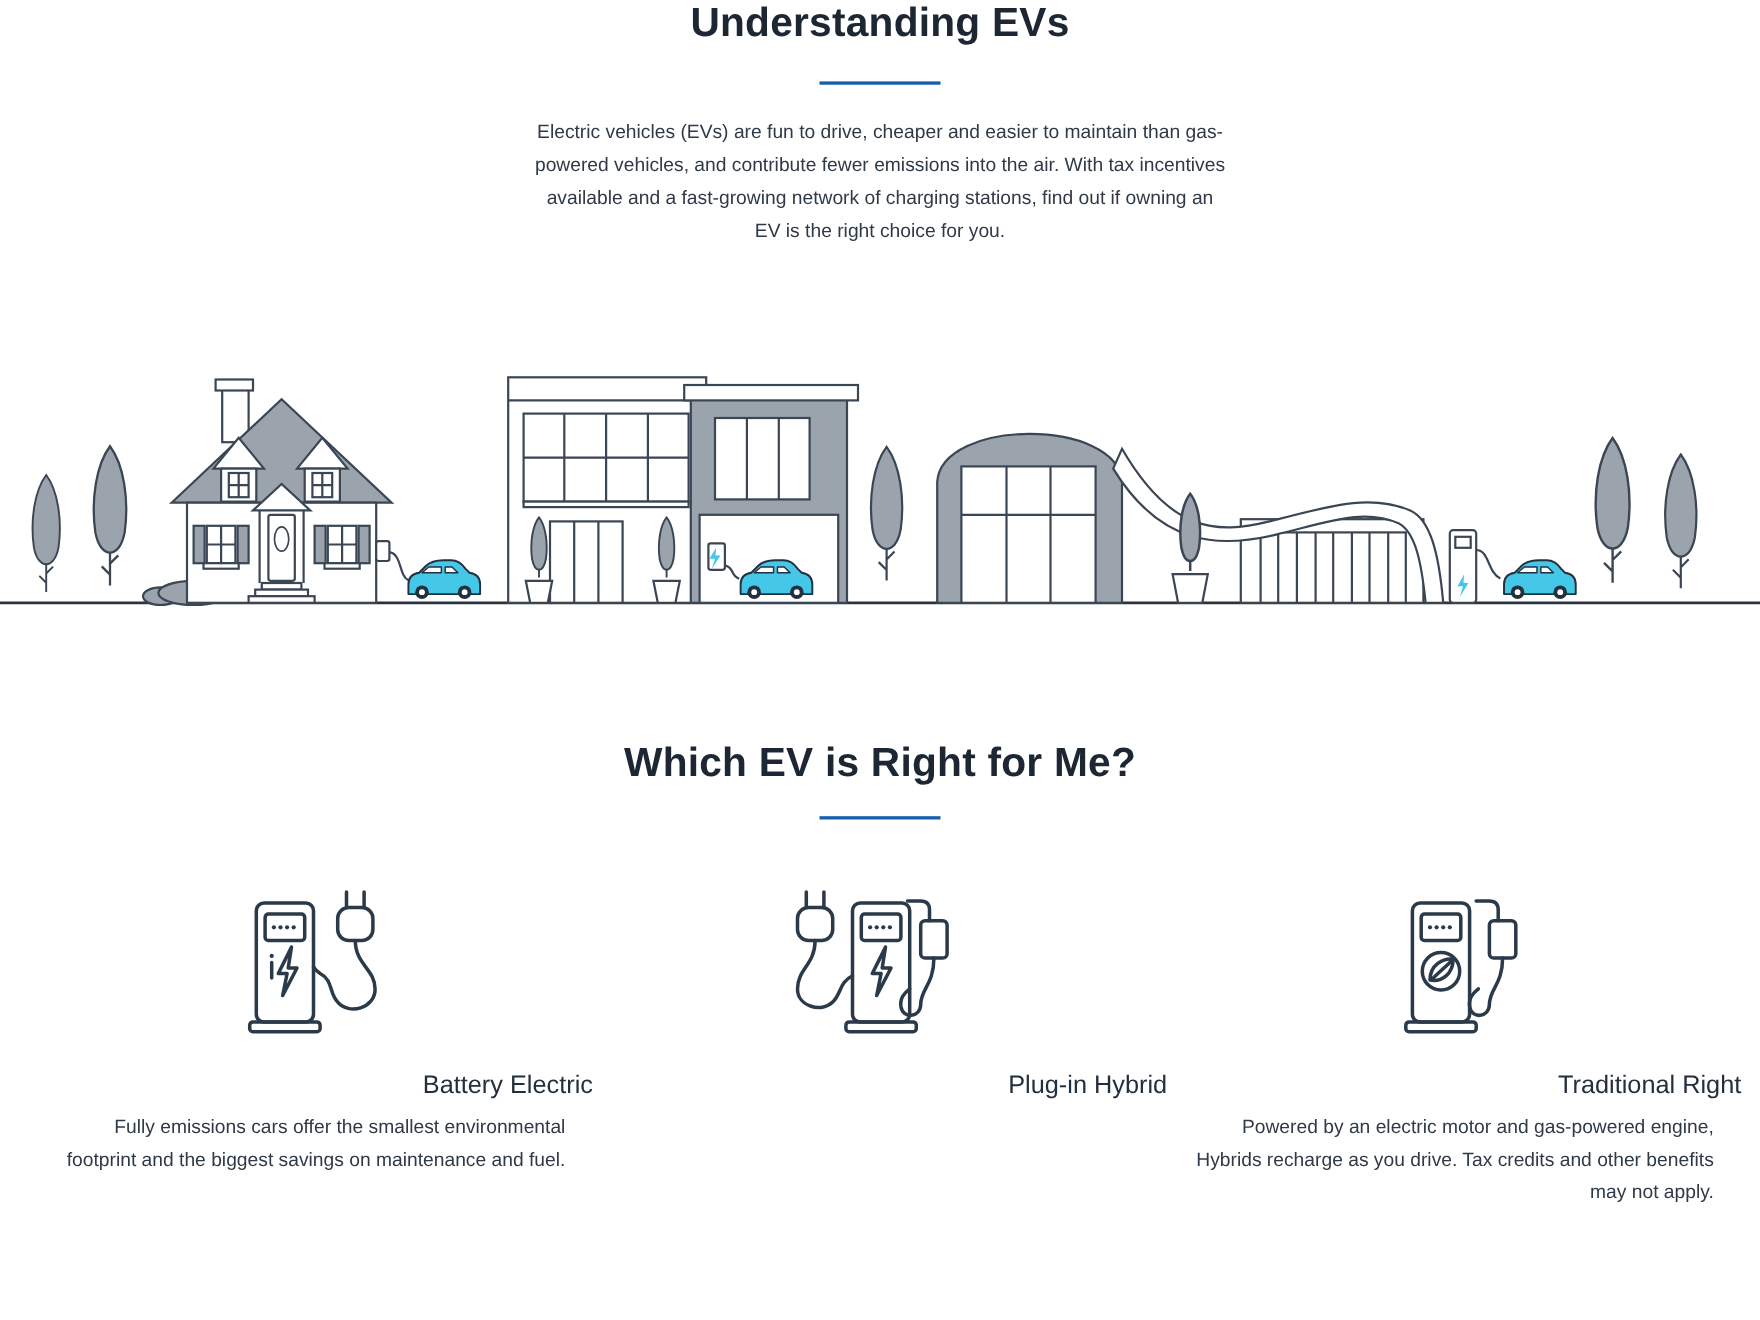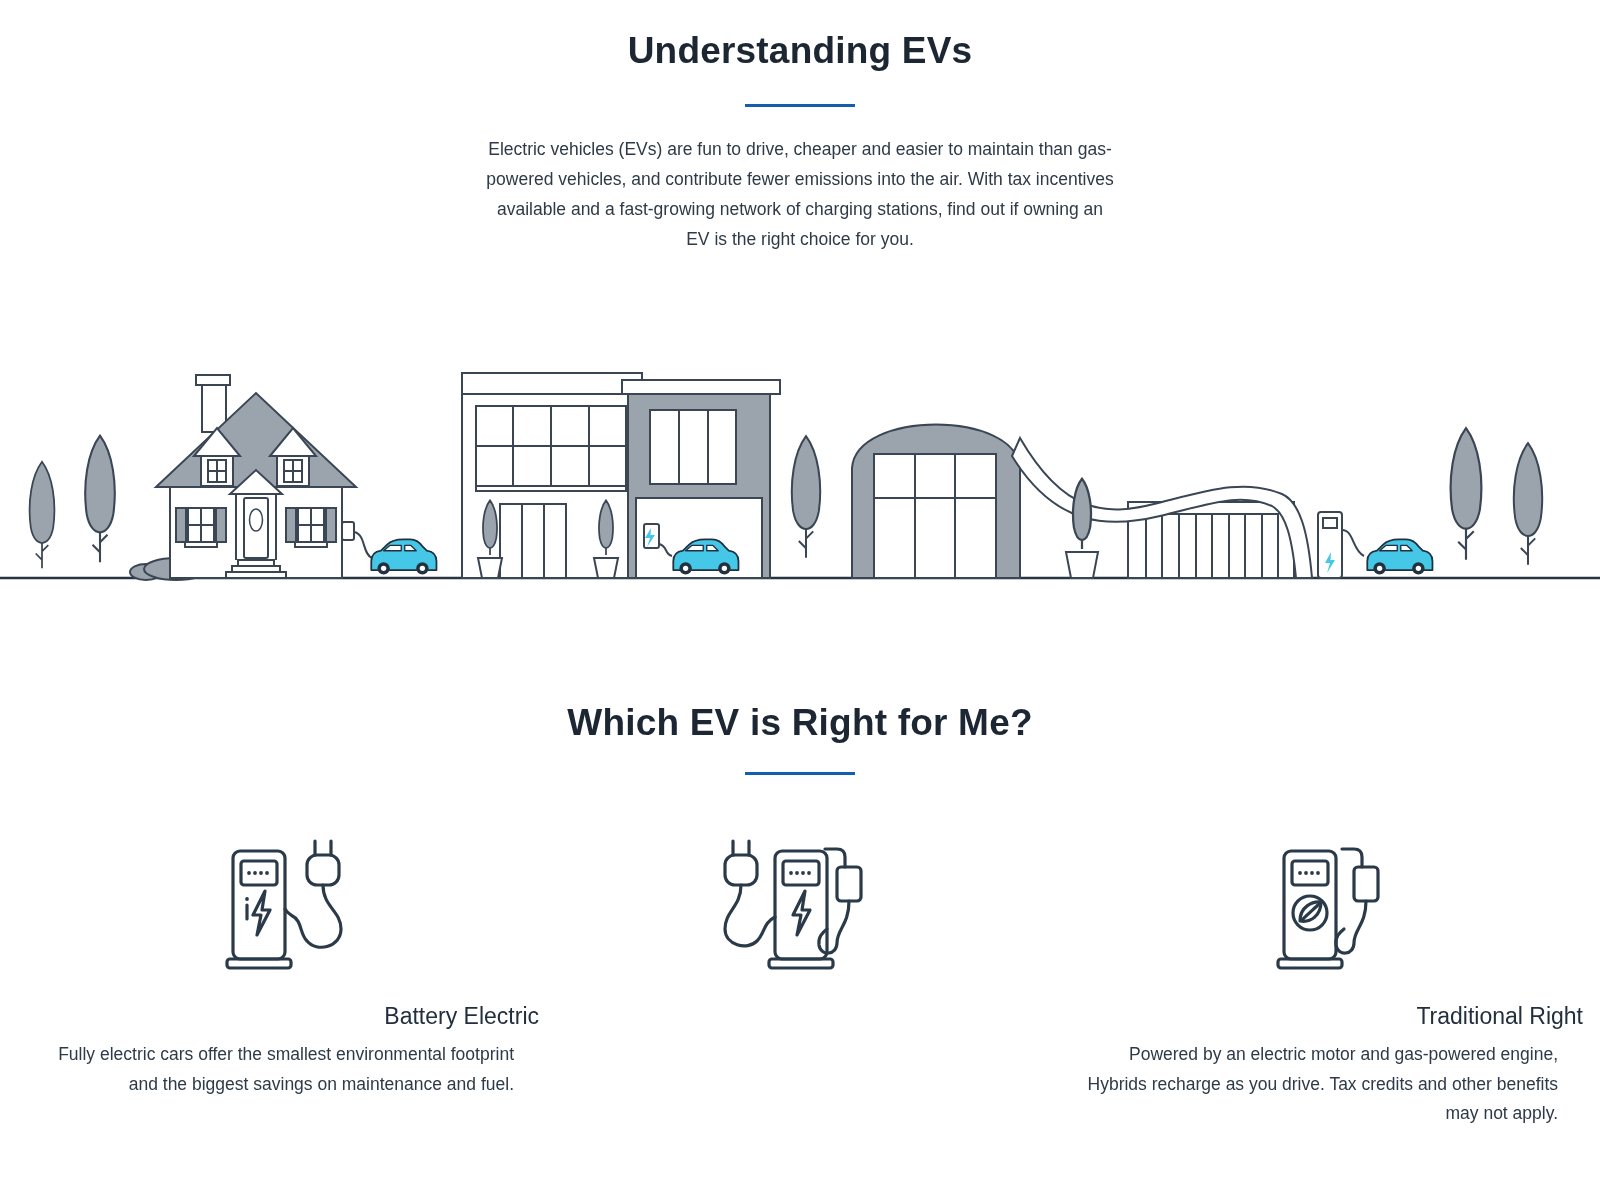--- a/index.html
+++ b/index.html
@@ -5,21 +5,21 @@
   html,body{margin:0;padding:0;background:#ffffff;}
   body{
     width:1600px;height:1200px;overflow:hidden;
     font-family:"Liberation Sans", sans-serif;
     color:#2e3a47;
   }
   .section-heading{
     margin:0;text-align:center;color:#1c2733;
     font-size:37px;font-weight:700;letter-spacing:.2px;
   }
-  .intro{padding-top:30px;}
+  .intro{}
   .divider{width:110px;height:3px;background:#155dad;margin:32px auto 0;}
   .intro-text{
     width:630px;margin:27px auto 0;text-align:center;
     font-size:17.5px;line-height:1.72;color:#2e3a47;
   }
   .scene-wrap{margin-top:92px;}
   .scene-wrap svg{display:block;}
   .ev-section{margin-top:106px;}
   .divider2{width:110px;height:3px;background:#155dad;margin:28px auto 0;}
   .cards{display:flex;justify-content:center;margin-top:54px;}
@@ -195,21 +195,21 @@
           <g class="icon-fill">
             <circle cx="56" cy="42" r="1.9"></circle>
               <circle cx="62" cy="42" r="1.9"></circle>
             <circle cx="68" cy="42" r="1.9"></circle>
               <circle cx="74" cy="42" r="1.9"></circle>
             <circle cx="54" cy="68" r="1.9"></circle>
           </g>
         </svg>
       </div>
       <h3 class="card-label">Battery Electric</h3>
-      <p class="card-desc">Fully electric cars offer the smallest environmental footprint and the biggest savings on maintenance and fuel.</p>
+      <p class="card-desc">Fully emissions cars offer the smallest environmental footprint and the biggest savings on maintenance and fuel.</p>
     </div>
 
     <div class="card">
       <div class="card-icon">
         <svg width="192" height="150" viewBox="0 0 190 150">
           <g class="icon-stroke">
             <rect x="64" y="128" width="64" height="9" rx="3"></rect>
             <rect x="70" y="20" width="52" height="108" rx="7"></rect>
             <rect x="78" y="30" width="36" height="24" rx="3"></rect>
             <path d="M100,60 L88,84 L96,84 L92,104 L105,79 L97,79 Z"></path>
@@ -221,20 +221,21 @@
             <path d="M144,70 C144,94 132,98 132,112 C132,124 116,126 114,114 C113,106 117,102 122,98"></path>
           </g>
           <g class="icon-fill">
             <circle cx="86" cy="42" r="1.9"></circle>
               <circle cx="92" cy="42" r="1.9"></circle>
             <circle cx="98" cy="42" r="1.9"></circle>
               <circle cx="104" cy="42" r="1.9"></circle>
           </g>
         </svg>
       </div>
+      <h3 class="card-label">Plug-in Hybrid</h3>
     </div>
 
     <div class="card">
       <div class="card-icon">
         <svg width="182" height="150" viewBox="0 0 180 150">
           <g class="icon-stroke">
             <rect x="46" y="128" width="64" height="9" rx="3"></rect>
             <rect x="52" y="20" width="52" height="108" rx="7"></rect>
             <rect x="60" y="30" width="36" height="24" rx="3"></rect>
             <circle cx="78" cy="82" r="17"></circle>

